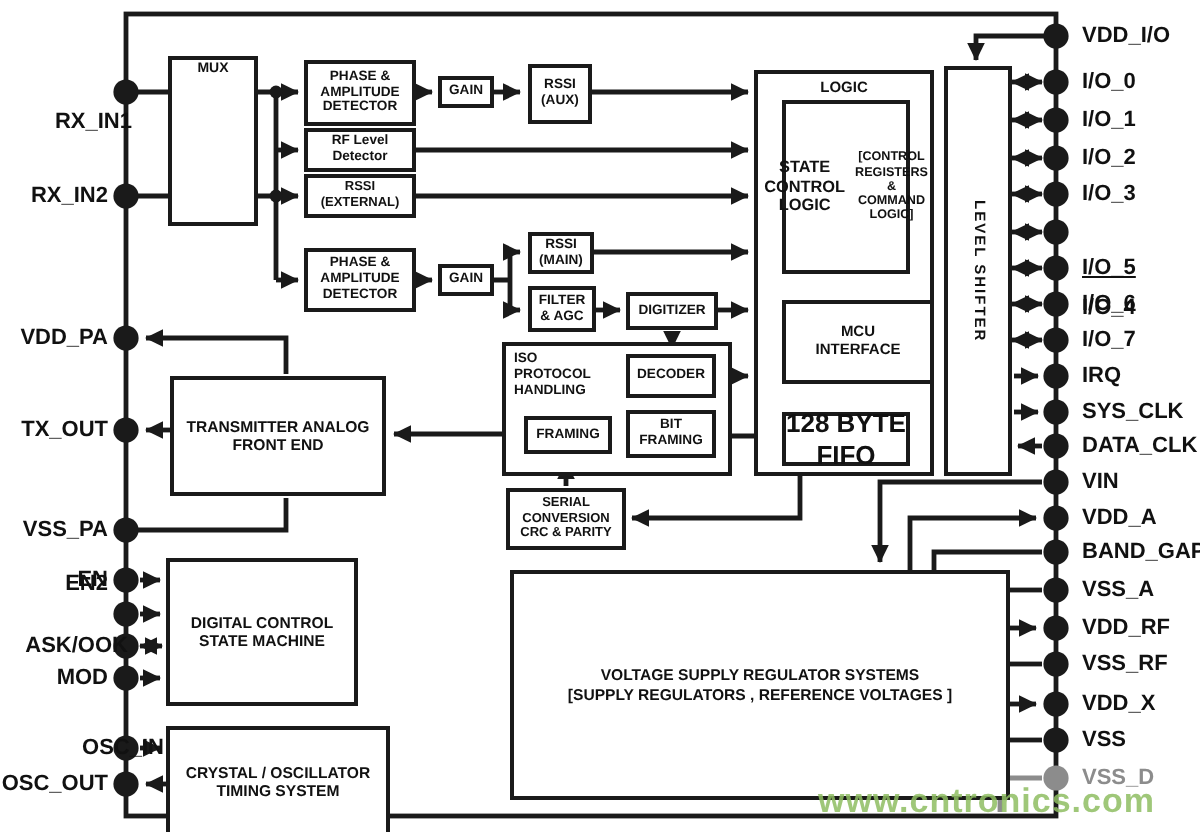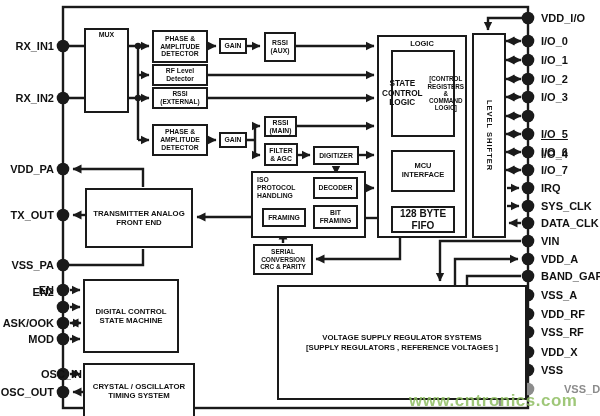--- a/index.html
+++ b/index.html
@@ -226,26 +226,26 @@
   <div class="blk" style="left:391px;top:50px;width:64px;height:87px;flex-direction:row;font-size:8.2px;gap:5px;">
     <span class="lbl">STATE
 CONTROL
 LOGIC</span>
     <span class="lbl" style="font-size:6.3px;">[CONTROL
 REGISTERS &amp;
 COMMAND
 LOGIC]</span>
   </div>
 
-  <div class="blk" style="left:391px;top:150px;width:64px;height:42px;font-size:7.5px;">
+  <div class="blk" style="left:391px;top:150px;width:76px;height:42px;font-size:7.5px;">
     <span class="lbl">MCU
 INTERFACE</span>
   </div>
 
-  <div class="blk" style="left:391px;top:206px;width:64px;height:27px;font-size:10px;">
+  <div class="blk" style="left:391px;top:206px;width:64px;height:27px;font-size:13px;">
     <span class="lbl">128 BYTE
 FIFO</span>
   </div>
 
   <div class="blk" style="left:472px;top:33px;width:34px;height:205px;font-size:7.5px;">
     <span class="lbl vert">LEVEL SHIFTER</span>
   </div>
 
   <div class="blk" style="left:85px;top:188px;width:108px;height:60px;font-size:7.8px;">
     <span class="lbl">TRANSMITTER ANALOG
@@ -255,33 +255,33 @@
   <div class="blk" style="left:83px;top:279px;width:96px;height:74px;font-size:7.8px;">
     <span class="lbl">DIGITAL CONTROL
 STATE MACHINE</span>
   </div>
 
   <div class="blk" style="left:83px;top:363px;width:112px;height:56px;font-size:7.8px;">
     <span class="lbl">CRYSTAL / OSCILLATOR
 TIMING SYSTEM</span>
   </div>
 
-  <div class="blk" style="left:255px;top:285px;width:250px;height:115px;font-size:7.8px;margin-left:22px;">
+  <div class="blk" style="left:255px;top:285px;width:250px;height:115px;font-size:7.8px;">
     <span class="lbl">VOLTAGE SUPPLY REGULATOR SYSTEMS
 [SUPPLY REGULATORS , REFERENCE VOLTAGES ]</span>
   </div>
 
-  <div class="plabel pl" style="top:39px;">RX_IN1</div>
+  <div class="plabel pl" style="top:54px;margin-left:12px;">RX_IN1</div>
   <div class="plabel pl" style="top:91px;">RX_IN2</div>
   <div class="plabel pl" style="top:162px;">VDD_PA</div>
   <div class="plabel pl" style="top:208px;">TX_OUT</div>
   <div class="plabel pl" style="top:258px;">VSS_PA</div>
   <div class="plabel pl" style="top:283px;">EN</div>
   <div class="plabel pl" style="top:285px;">EN2</div>
-  <div class="plabel pl" style="top:316px;">ASK/OOK</div>
+  <div class="plabel pl" style="top:316px;padding-left:10px;">ASK/OOK</div>
   <div class="plabel pl" style="top:332px;">MOD</div>
   <div class="plabel pl" style="top:367px;padding-left:28px;">OSC_IN</div>
   <div class="plabel pl" style="top:385px;">OSC_OUT</div>
 
   <div class="plabel pr" style="top:11px;">VDD_I/O</div>
   <div class="plabel pr" style="top:34px;">I/O_0</div>
   <div class="plabel pr" style="top:53px;">I/O_1</div>
   <div class="plabel pr" style="top:72px;">I/O_2</div>
   <div class="plabel pr" style="top:90px;">I/O_3</div>
   <div class="plabel pr" style="top:125px;margin-top:22px;">I/O_4</div>
@@ -292,16 +292,16 @@
   <div class="plabel pr" style="top:199px;">SYS_CLK</div>
   <div class="plabel pr" style="top:216px;">DATA_CLK</div>
   <div class="plabel pr" style="top:234px;">VIN</div>
   <div class="plabel pr" style="top:252px;text-align:right;">VDD_A</div>
   <div class="plabel pr" style="top:269px;">BAND_GAP</div>
   <div class="plabel pr" style="top:288px;">VSS_A</div>
   <div class="plabel pr" style="top:307px;">VDD_RF</div>
   <div class="plabel pr" style="top:325px;text-align:center;">VSS_RF</div>
   <div class="plabel pr" style="top:345px;">VDD_X</div>
   <div class="plabel pr" style="top:363px;">VSS</div>
-  <div class="plabel pr gray" style="top:382px;margin-left:23px;">VSS_D</div>
+  <div class="plabel pr gray" style="top:382px;">VSS_D</div>
 
   <div id="watermark">www.cntronics.com</div>
 </div>
 
 </body></html>

